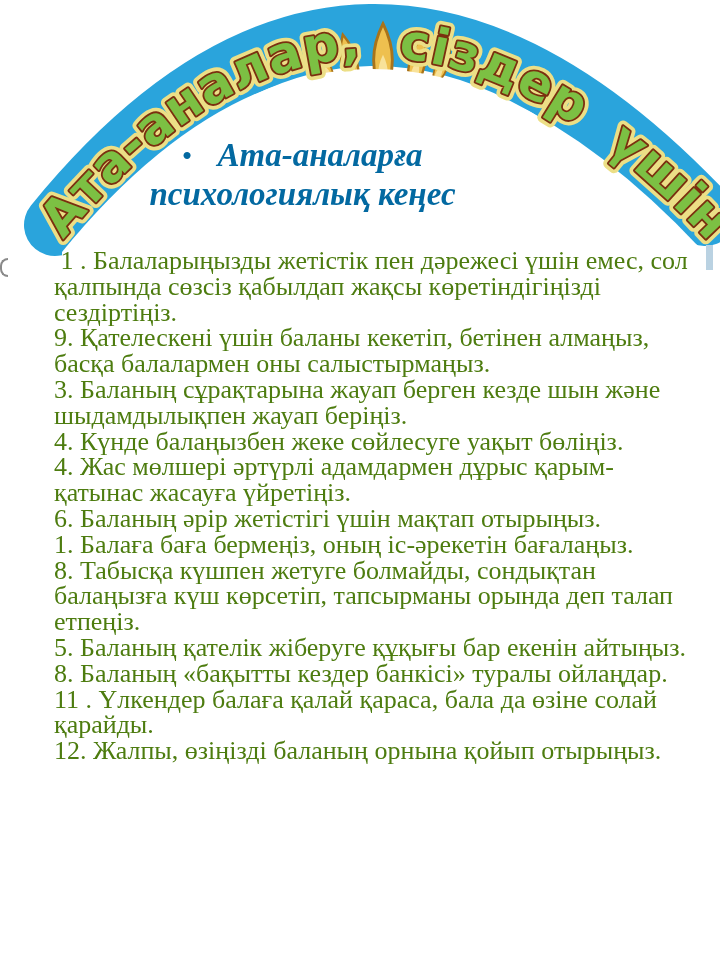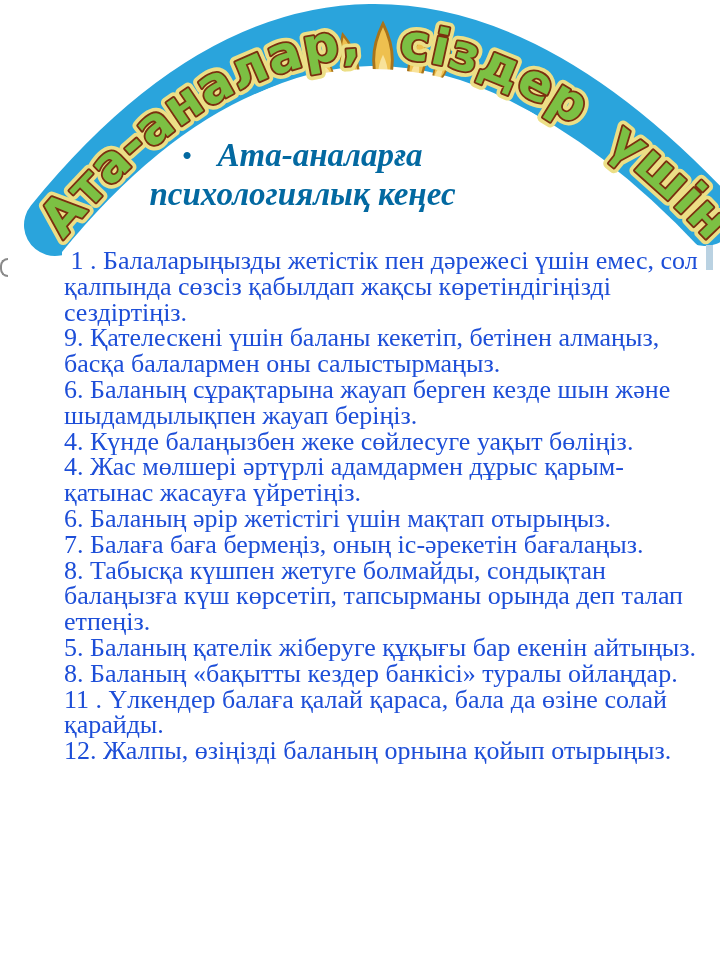--- a/index.html
+++ b/index.html
@@ -58,24 +58,24 @@
     font-style: normal;
     font-size: 26px;
     vertical-align: 2px;
     margin-right: 26px;
   }
 
   
   .advice {
     position: absolute;
     top: 248px;
-    left: 64px;
+    left: 54px;
     width: 642px;
     z-index: 3;
-    color: #1d4ed8;
+    color: #4d7c0f;
     font-size: 26px;
     line-height: 25.8px;
     letter-spacing: 0px;
   }
   .advice p {
     margin: 0;
     padding: 0;
     white-space: pre-wrap;
   }
 
@@ -145,25 +145,25 @@
   <div class="title">
     <div class="title-line1">
       <span class="title-bullet">•</span><span>Ата-аналарға</span>
     </div>
     <div class="title-line2">психологиялық кеңес</div>
   </div>
 
   <div class="advice">
     <p> 1 . Балаларыңызды жетістік пен дәрежесі үшін емес, сол қалпында сөзсіз қабылдап жақсы көретіндігіңізді сездіртіңіз.</p>
     <p>9. Қателескені үшін баланы кекетіп, бетінен алмаңыз, басқа балалармен оны салыстырмаңыз.</p>
-    <p>6. Баланың сұрақтарына жауап берген кезде шын және шыдамдылықпен жауап беріңіз.</p>
+    <p>3. Баланың сұрақтарына жауап берген кезде шын және шыдамдылықпен жауап беріңіз.</p>
     <p>4. Күнде балаңызбен жеке сөйлесуге уақыт бөліңіз.</p>
     <p>4. Жас мөлшері әртүрлі адамдармен дұрыс қарым-қатынас жасауға үйретіңіз.</p>
     <p>6. Баланың әрір жетістігі үшін мақтап отырыңыз.</p>
-    <p>7. Балаға баға бермеңіз, оның іс-әрекетін бағалаңыз.</p>
+    <p>1. Балаға баға бермеңіз, оның іс-әрекетін бағалаңыз.</p>
     <p>8. Табысқа күшпен жетуге болмайды, сондықтан балаңызға күш көрсетіп, тапсырманы орында деп талап етпеңіз.</p>
     <p>5. Баланың қателік жіберуге құқығы бар екенін айтыңыз.</p>
     <p>8. Баланың «бақытты кездер банкісі» туралы ойлаңдар.</p>
     <p>11 . Үлкендер балаға қалай қараса, бала да өзіне солай қарайды.</p>
     <p>12. Жалпы, өзіңізді баланың орнына қойып отырыңыз.</p>
   </div>
 
   <div class="artifact-left"></div>
   <div class="artifact-right"></div>
 

